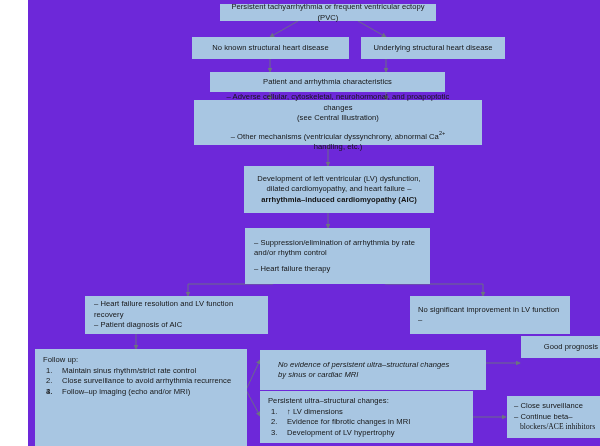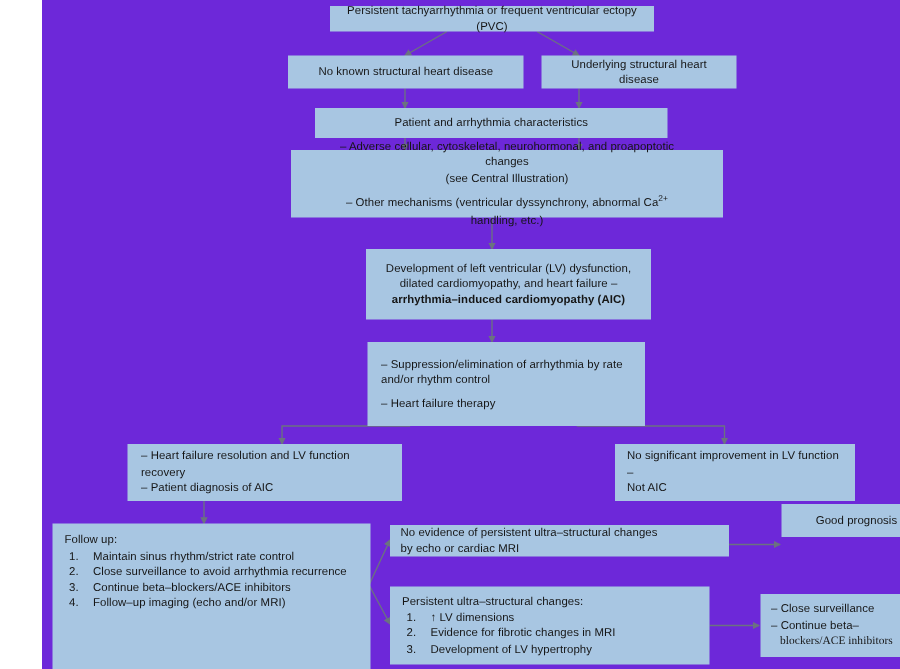--- a/index.html
+++ b/index.html
@@ -103,21 +103,21 @@
   </svg>
 
   <div class="box center vcenter" style="left:192px; top:4px; width:216px; height:17px;">
     <span class="ln">Persistent tachyarrhythmia or frequent ventricular ectopy (PVC)</span>
   </div>
 
   <div class="box center vcenter" style="left:164px; top:37px; width:157px; height:22px;">
     <span class="ln">No known structural heart disease</span>
   </div>
 
-  <div class="box center vcenter" style="left:333px; top:37px; width:130px; height:22px;">
+  <div class="box center vcenter" style="left:333px; top:37px; width:144px; height:22px;">
     <span class="ln">Underlying structural heart disease</span>
   </div>
 
   <div class="box center vcenter" style="left:182px; top:72px; width:235px; height:20px;">
     <span class="ln">Patient and arrhythmia characteristics</span>
   </div>
 
   <div class="box center vcenter" style="left:166px; top:100px; width:288px; height:45px; padding:5px 20px;">
     <span class="ln">– Adverse cellular, cytoskeletal, neurohormonal, and proapoptotic changes</span>
     <span class="ln">(see Central Illustration)</span>
@@ -136,34 +136,33 @@
     <span class="ln" style="margin-top:5px;">– Heart failure therapy</span>
   </div>
 
   <div class="box vcenter" style="left:57px; top:296px; width:183px; height:38px; padding:5px 9px;">
     <span class="ln">– Heart failure resolution and LV function recovery</span>
     <span class="ln">– Patient diagnosis of AIC</span>
   </div>
 
   <div class="box vcenter" style="left:382px; top:296px; width:160px; height:38px; padding:5px 8px;">
     <span class="ln">No significant improvement in LV function –</span>
-    <span class="ln">Not AIC</span>
   </div>
 
   <div class="box" style="left:7px; top:349px; width:212px; height:102px; padding:6px 8px;">
     <span class="ln">Follow up:</span>
     <span class="numlist"><span class="num">1.</span><span>Maintain sinus rhythm/strict rate control</span></span>
     <span class="numlist"><span class="num">2.</span><span>Close surveillance to avoid arrhythmia recurrence</span></span>
-    <span class="numlist"><span class="num">3.</span><span>Continue beta–blockers/ACE inhibitors</span></span>
+    <span class="numlist"><span class="num">3.</span></span>
     <span class="numlist"><span class="num">4.</span><span>Follow–up imaging (echo and/or MRI)</span></span>
   </div>
 
-  <div class="box vcenter" style="left:232px; top:350px; width:226px; height:21px; padding:4px 7px;">
+  <div class="box vcenter" style="left:232px; top:350px; width:226px; height:40px; padding:4px 18px;font-style:italic;">
     <span class="ln">No evidence of persistent ultra–structural changes</span>
-    <span class="ln">by echo or cardiac MRI</span>
+    <span class="ln">by sinus or cardiac MRI</span>
   </div>
 
   <div class="box center vcenter" style="left:493px; top:336px; width:100px; height:22px;">
     <span class="ln">Good prognosis</span>
   </div>
 
   <div class="box" style="left:232px; top:391px; width:213px; height:52px; padding:5px 8px;">
     <span class="ln">Persistent ultra–structural changes:</span>
     <span class="numlist"><span class="num">1.</span><span>↑ LV dimensions</span></span>
     <span class="numlist"><span class="num">2.</span><span>Evidence for fibrotic changes in MRI</span></span>

